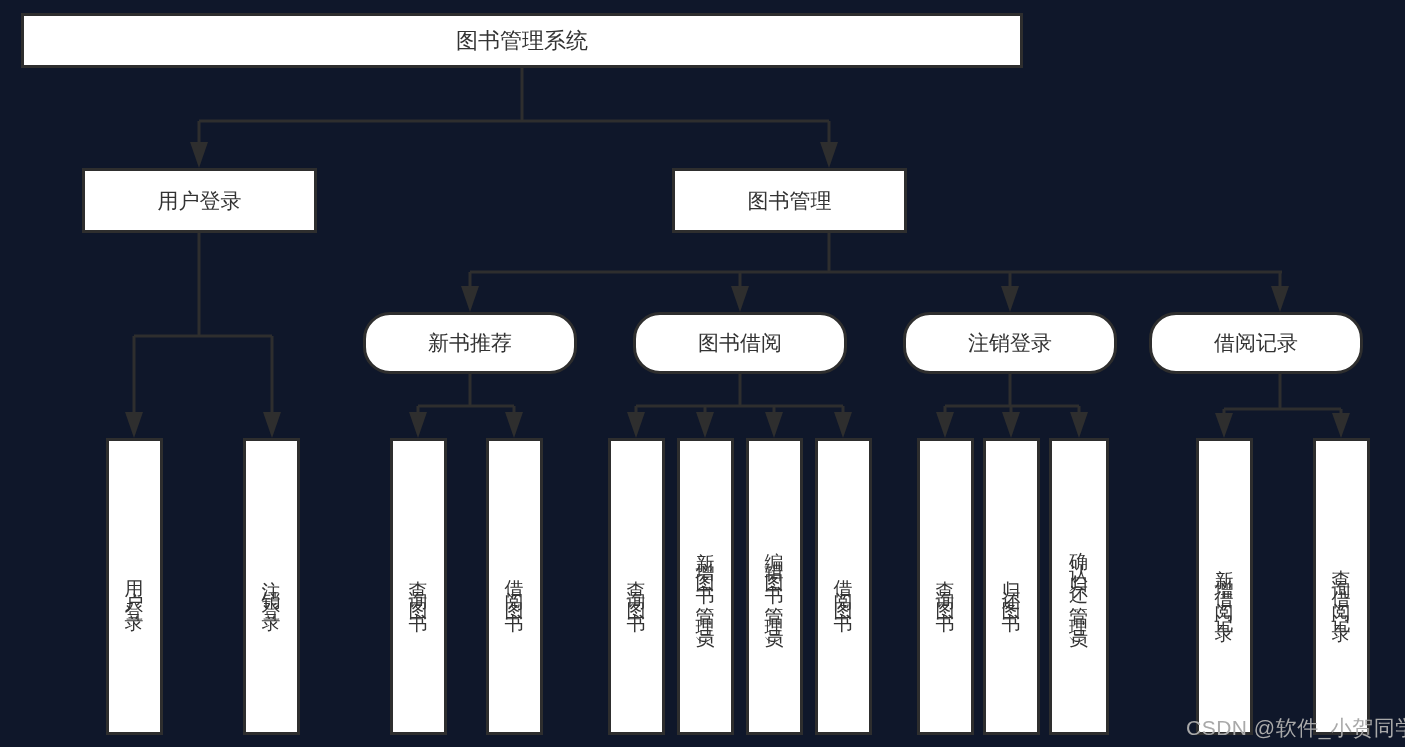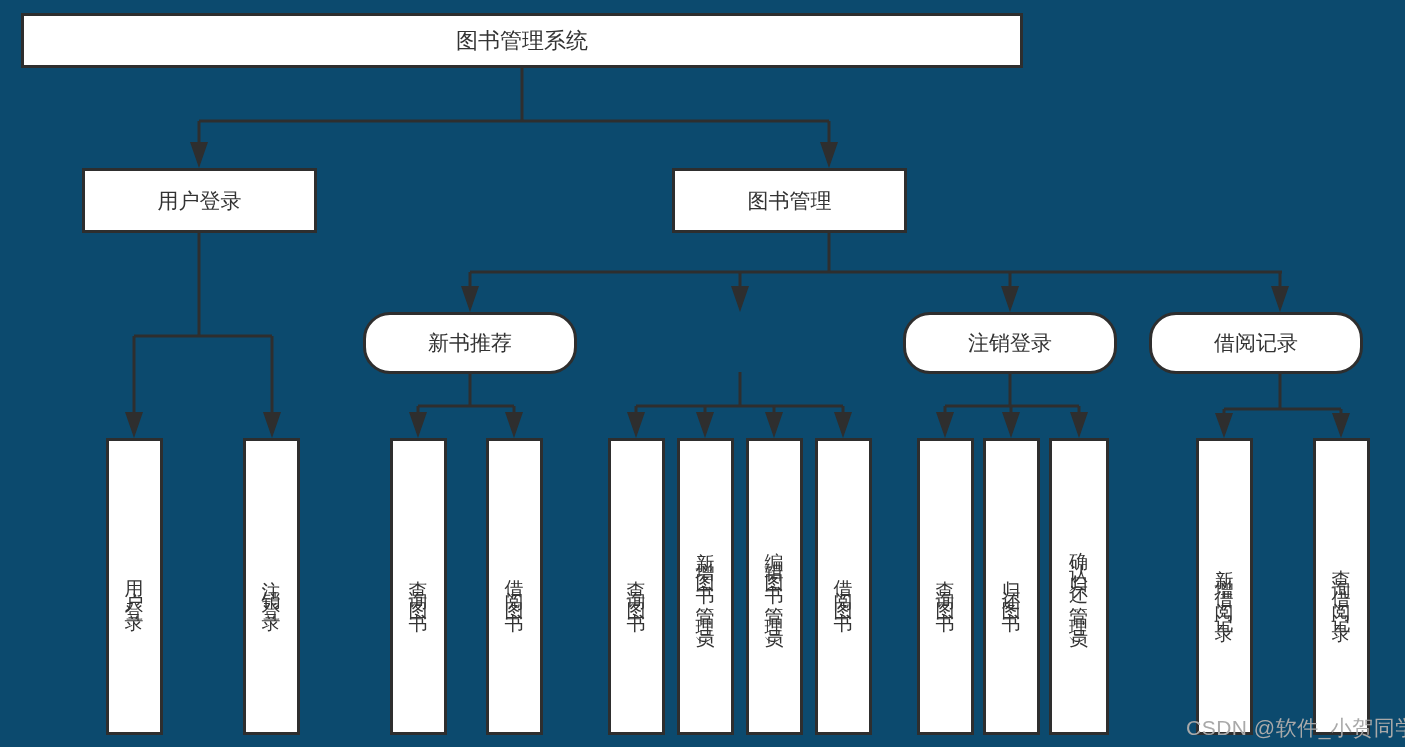--- a/index.html
+++ b/index.html
@@ -1,17 +1,17 @@
 <!DOCTYPE html>
 <html><head>
 <meta charset="utf-8">
 <style>
   html,body{margin:0;padding:0;background:#fff;}
   .canvas{
-    position:relative;width:1405px;height:747px;background:#0c4a6e;overflow:hidden;
+    position:relative;width:1405px;height:747px;background:#0f172a;overflow:hidden;
     font-family:"Liberation Sans","DejaVu Sans",sans-serif;color:#333333;
   }
   .wires{position:absolute;left:0;top:0;}
   .box{
     position:absolute;box-sizing:border-box;background:#ffffff;
     border:3px solid #2e2e2e;display:flex;align-items:center;justify-content:center;
     text-align:center;white-space:nowrap;
   }
   .root{left:21px;top:13px;width:1002px;height:55px;font-size:22px;}
   .lvl2{top:168px;width:235px;height:65px;font-size:21px;}
@@ -85,20 +85,23 @@
   <div class="box lvl2" style="left:82px">
     <span>用户登录</span>
   </div>
   <div class="box lvl2" style="left:672px">
     <span>图书管理</span>
   </div>
 
   <div class="box lvl3" style="left:363px">
     <span>新书推荐</span>
   </div>
+  <div class="box lvl3" style="left:633px">
+    <span>图书借阅</span>
+  </div>
   <div class="box lvl3" style="left:903px">
     <span>注销登录</span>
   </div>
   <div class="box lvl3" style="left:1149px">
     <span>借阅记录</span>
   </div>
 
   <div class="box leaf" style="left:106px">
     <span class="vtext">用户登录</span>
   </div>

